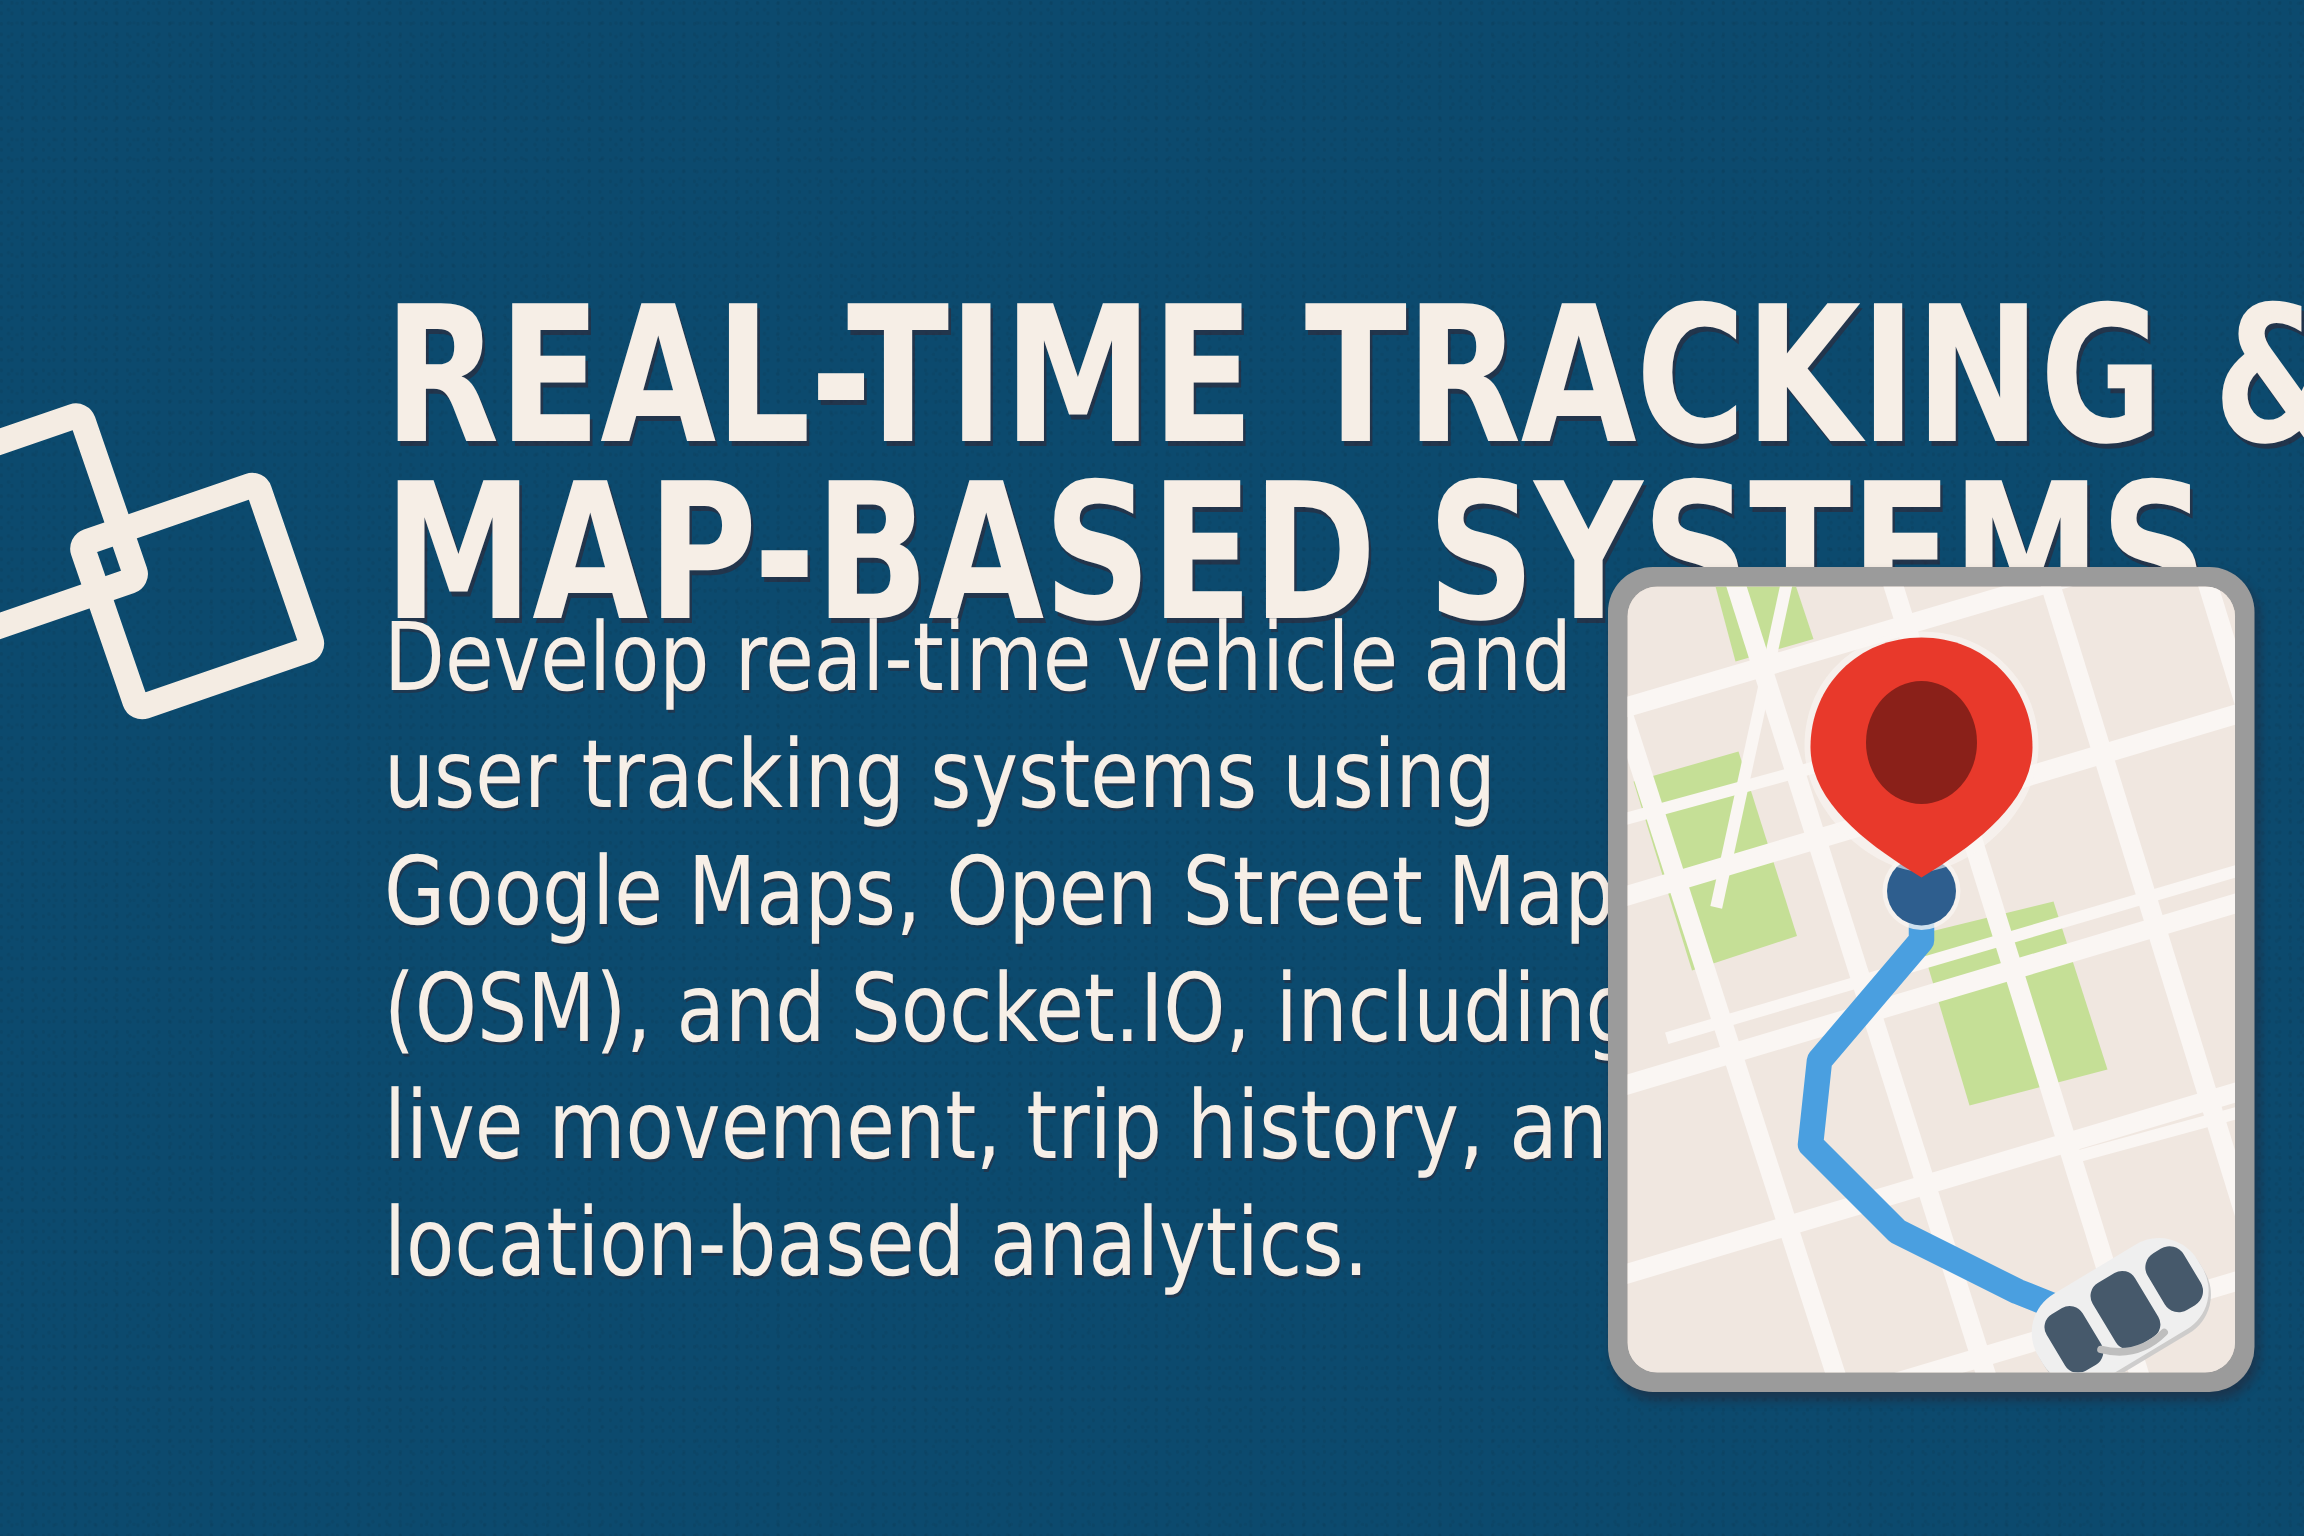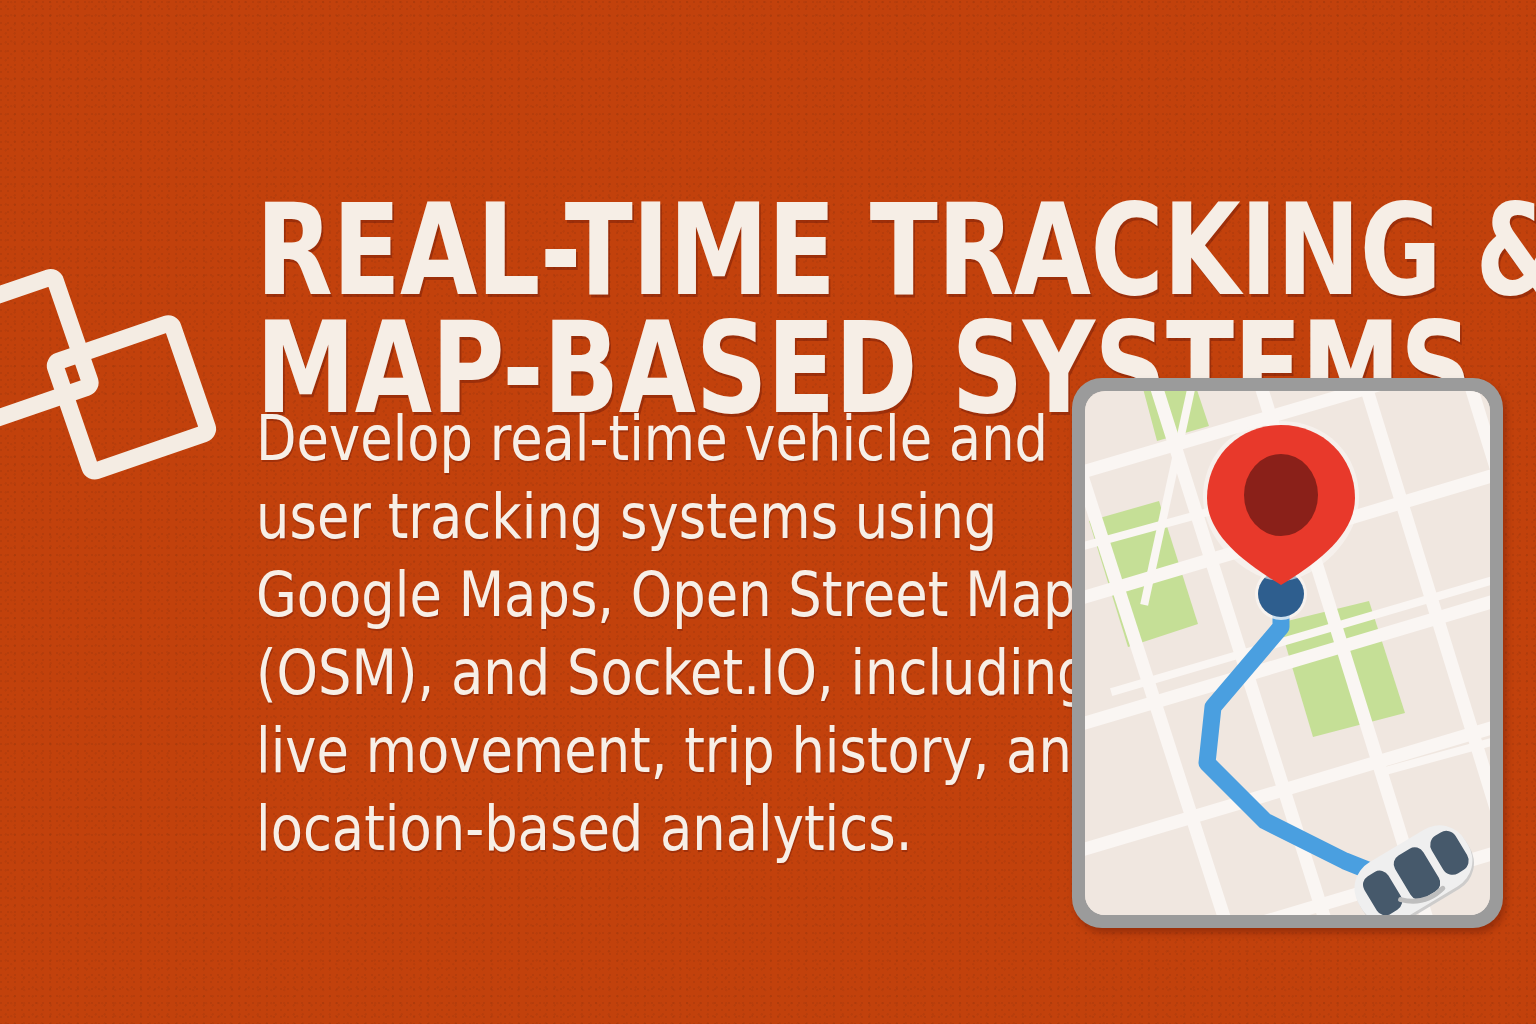--- a/index.html
+++ b/index.html
@@ -5,21 +5,21 @@
   html,body{margin:0;padding:0;}
   body{
     width:1536px;height:1024px;overflow:hidden;
     font-family:"Liberation Sans", sans-serif;
     background:#AE2019;
   }
 
   
   #slide{
     position:relative;width:1536px;height:1024px;overflow:hidden;
-    background:#c2410c;
+    background:#0c4a6e;
   }
   
   #noise{
     position:absolute;inset:0;pointer-events:none;
     opacity:.30;mix-blend-mode:multiply;
     background-image:
       radial-gradient(circle at 13% 27%, rgba(0,0,0,.20) 0 1px, transparent 1.4px),
       radial-gradient(circle at 63% 71%, rgba(0,0,0,.17) 0 1px, transparent 1.4px),
       radial-gradient(circle at 37% 83%, rgba(255,255,255,.10) 0 1px, transparent 1.4px),
       radial-gradient(circle at 87% 17%, rgba(0,0,0,.14) 0 1px, transparent 1.4px),

